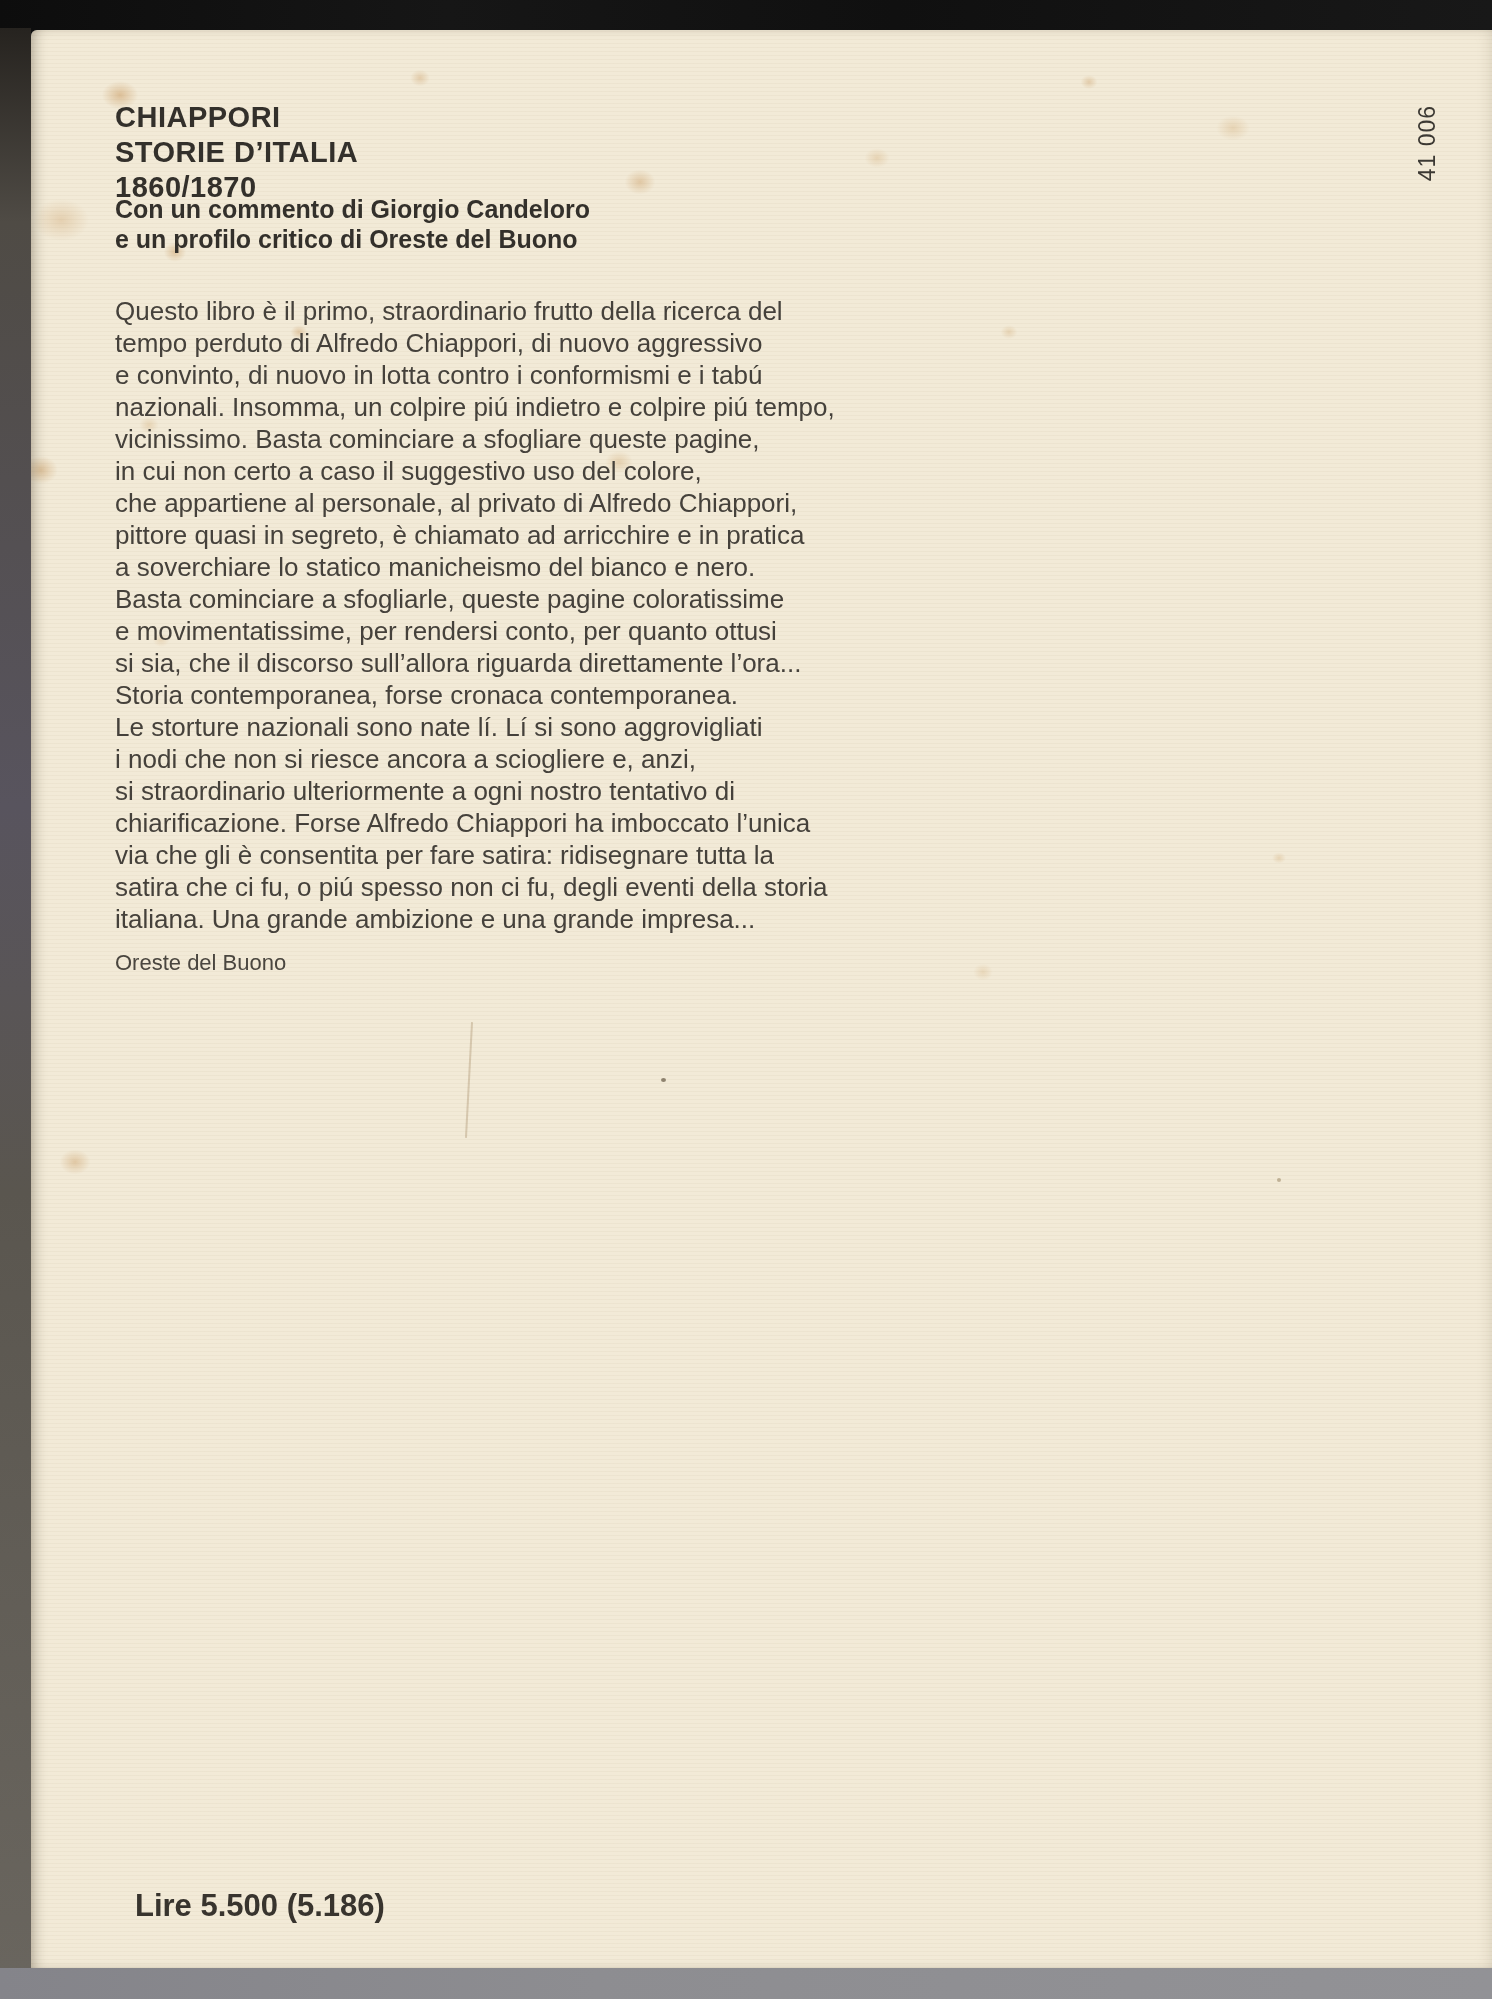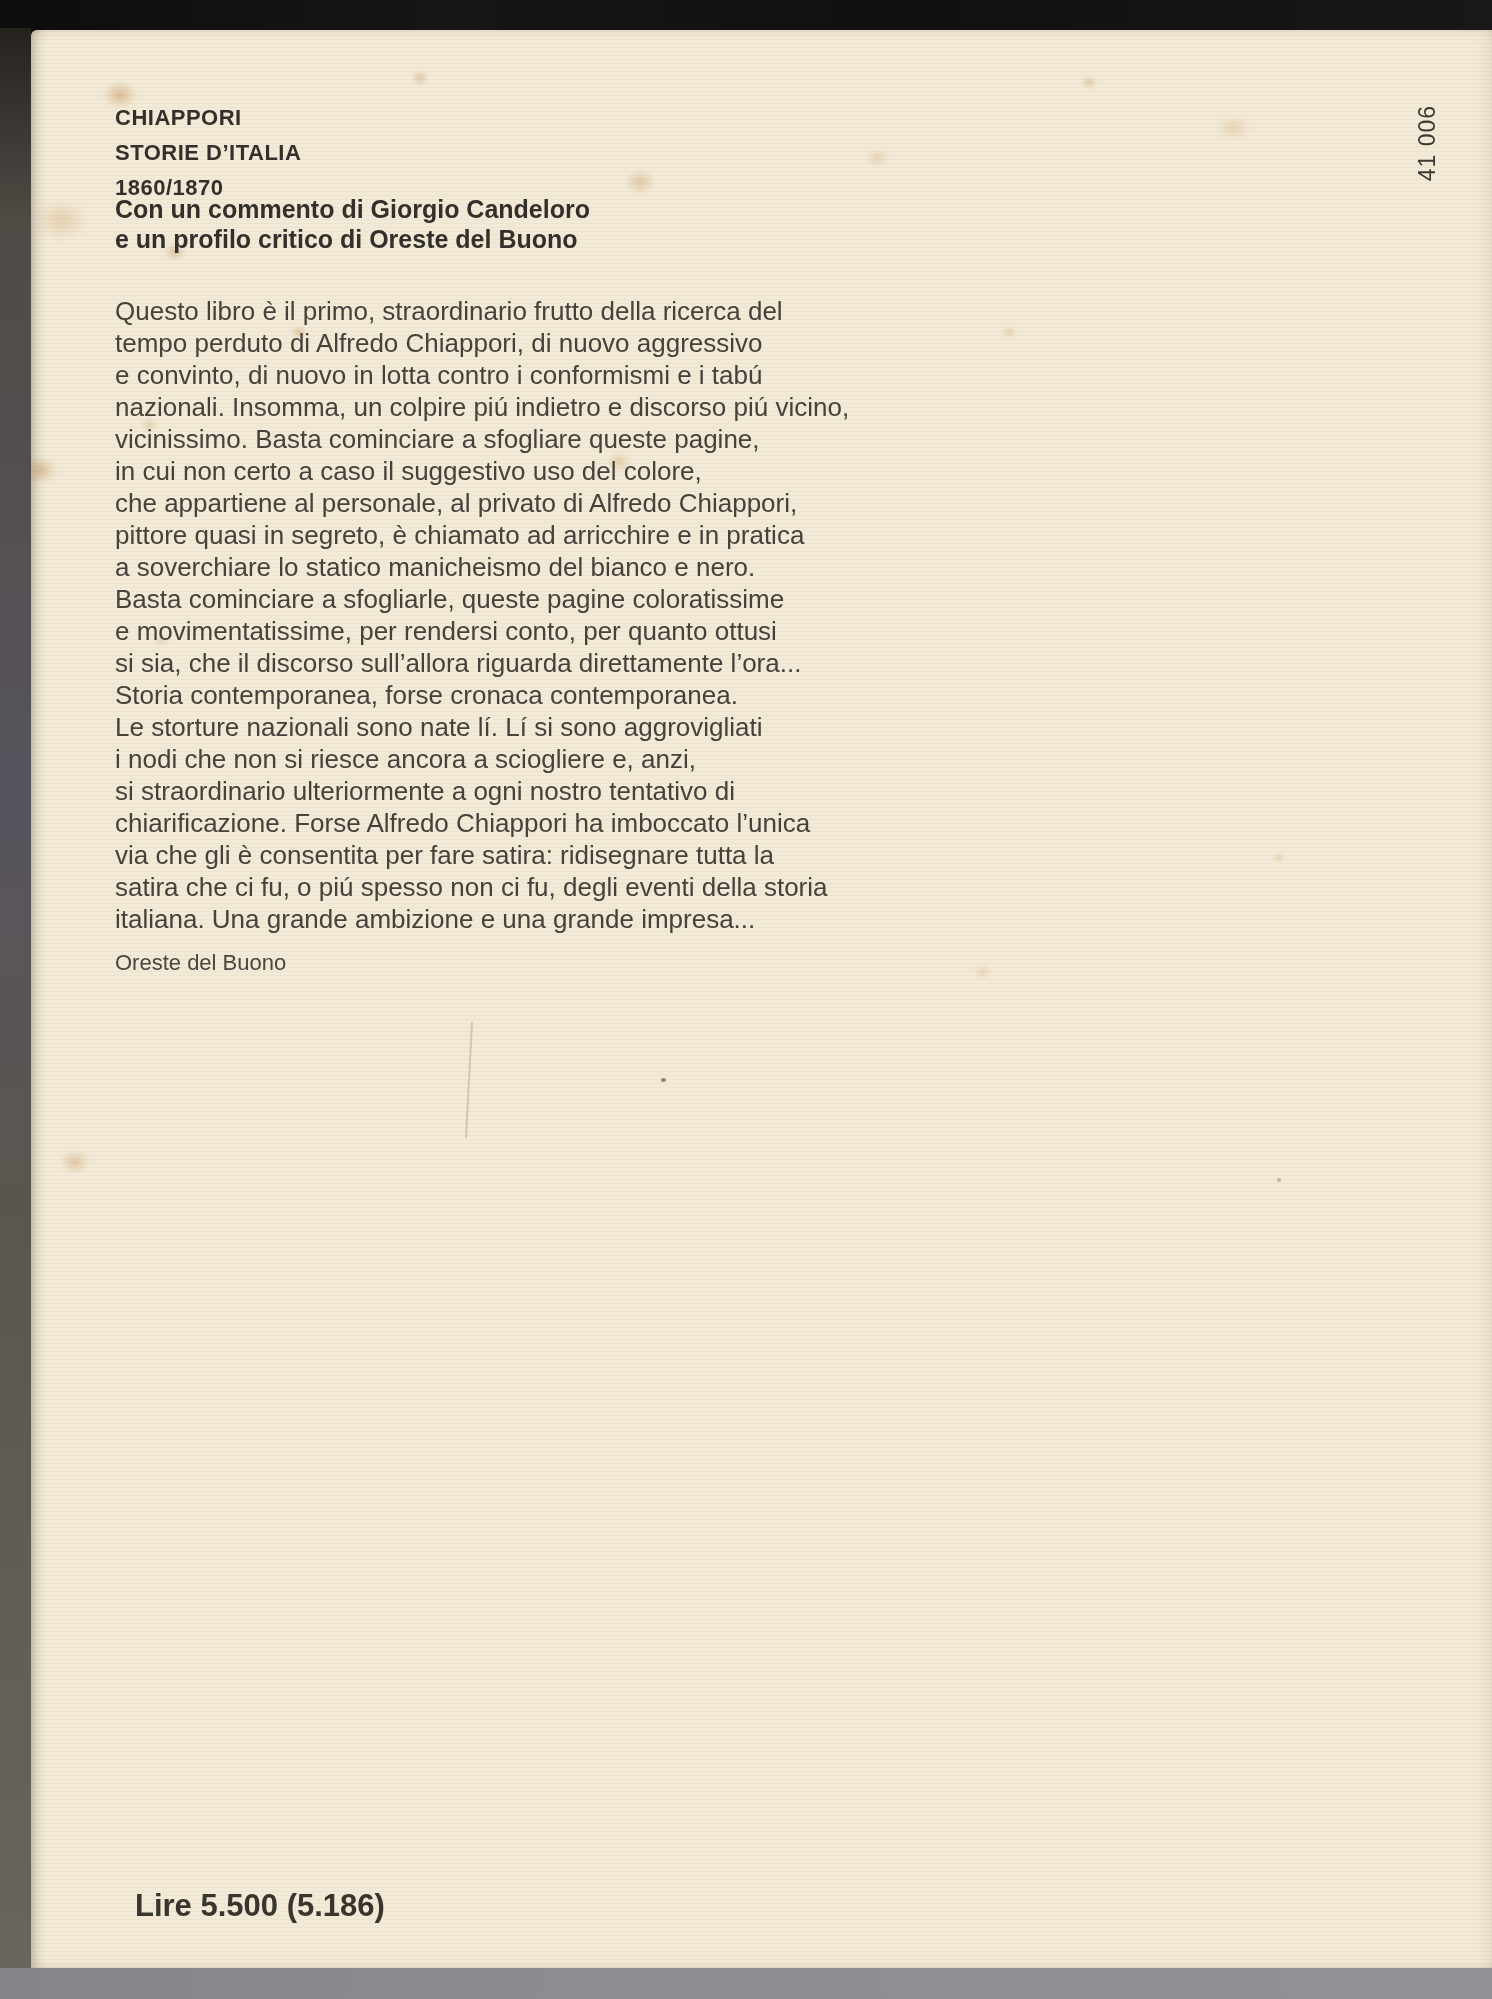--- a/index.html
+++ b/index.html
@@ -48,21 +48,21 @@
     border-top-left-radius:6px;
     color:#403c36;
   }
   .crease{
     position:absolute;left:437px;top:992px;width:2px;height:116px;
     background:rgba(150,120,80,.30);
     transform:rotate(3deg);
   }
   .header-title{
     position:absolute;left:84px;top:70px;
-    font-size:22px;line-height:35px;font-weight:700;
+    font-size:29px;line-height:35px;font-weight:700;
     color:#33302b;letter-spacing:.5px;white-space:nowrap;
   }
   .header-sub{
     position:absolute;left:84px;top:164px;
     font-size:25px;line-height:30px;font-weight:700;
     color:#33302b;white-space:nowrap;
   }
   .blurb{
     position:absolute;left:84px;top:265px;
     font-size:26px;line-height:32px;font-weight:400;
@@ -108,21 +108,21 @@
 
     <div class="header-sub">
       <div>Con un commento di Giorgio Candeloro</div>
       <div>e un profilo critico di Oreste del Buono</div>
     </div>
 
     <div class="blurb">
       <div>Questo libro è il primo, straordinario frutto della ricerca del</div>
       <div>tempo perduto di Alfredo Chiappori, di nuovo aggressivo</div>
       <div>e convinto, di nuovo in lotta contro i conformismi e i tabú</div>
-      <div>nazionali. Insomma, un colpire piú indietro e discorso piú vicino,</div>
+      <div>nazionali. Insomma, un colpire piú indietro e colpire piú tempo,</div>
       <div>vicinissimo. Basta cominciare a sfogliare queste pagine,</div>
       <div>in cui non certo a caso il suggestivo uso del colore,</div>
       <div>che appartiene al personale, al privato di Alfredo Chiappori,</div>
       <div>pittore quasi in segreto, è chiamato ad arricchire e in pratica</div>
       <div>a soverchiare lo statico manicheismo del bianco e nero.</div>
       <div>Basta cominciare a sfogliarle, queste pagine coloratissime</div>
       <div>e movimentatissime, per rendersi conto, per quanto ottusi</div>
       <div>si sia, che il discorso sull’allora riguarda direttamente l’ora...</div>
       <div>Storia contemporanea, forse cronaca contemporanea.</div>
       <div>Le storture nazionali sono nate lí. Lí si sono aggrovigliati</div>

